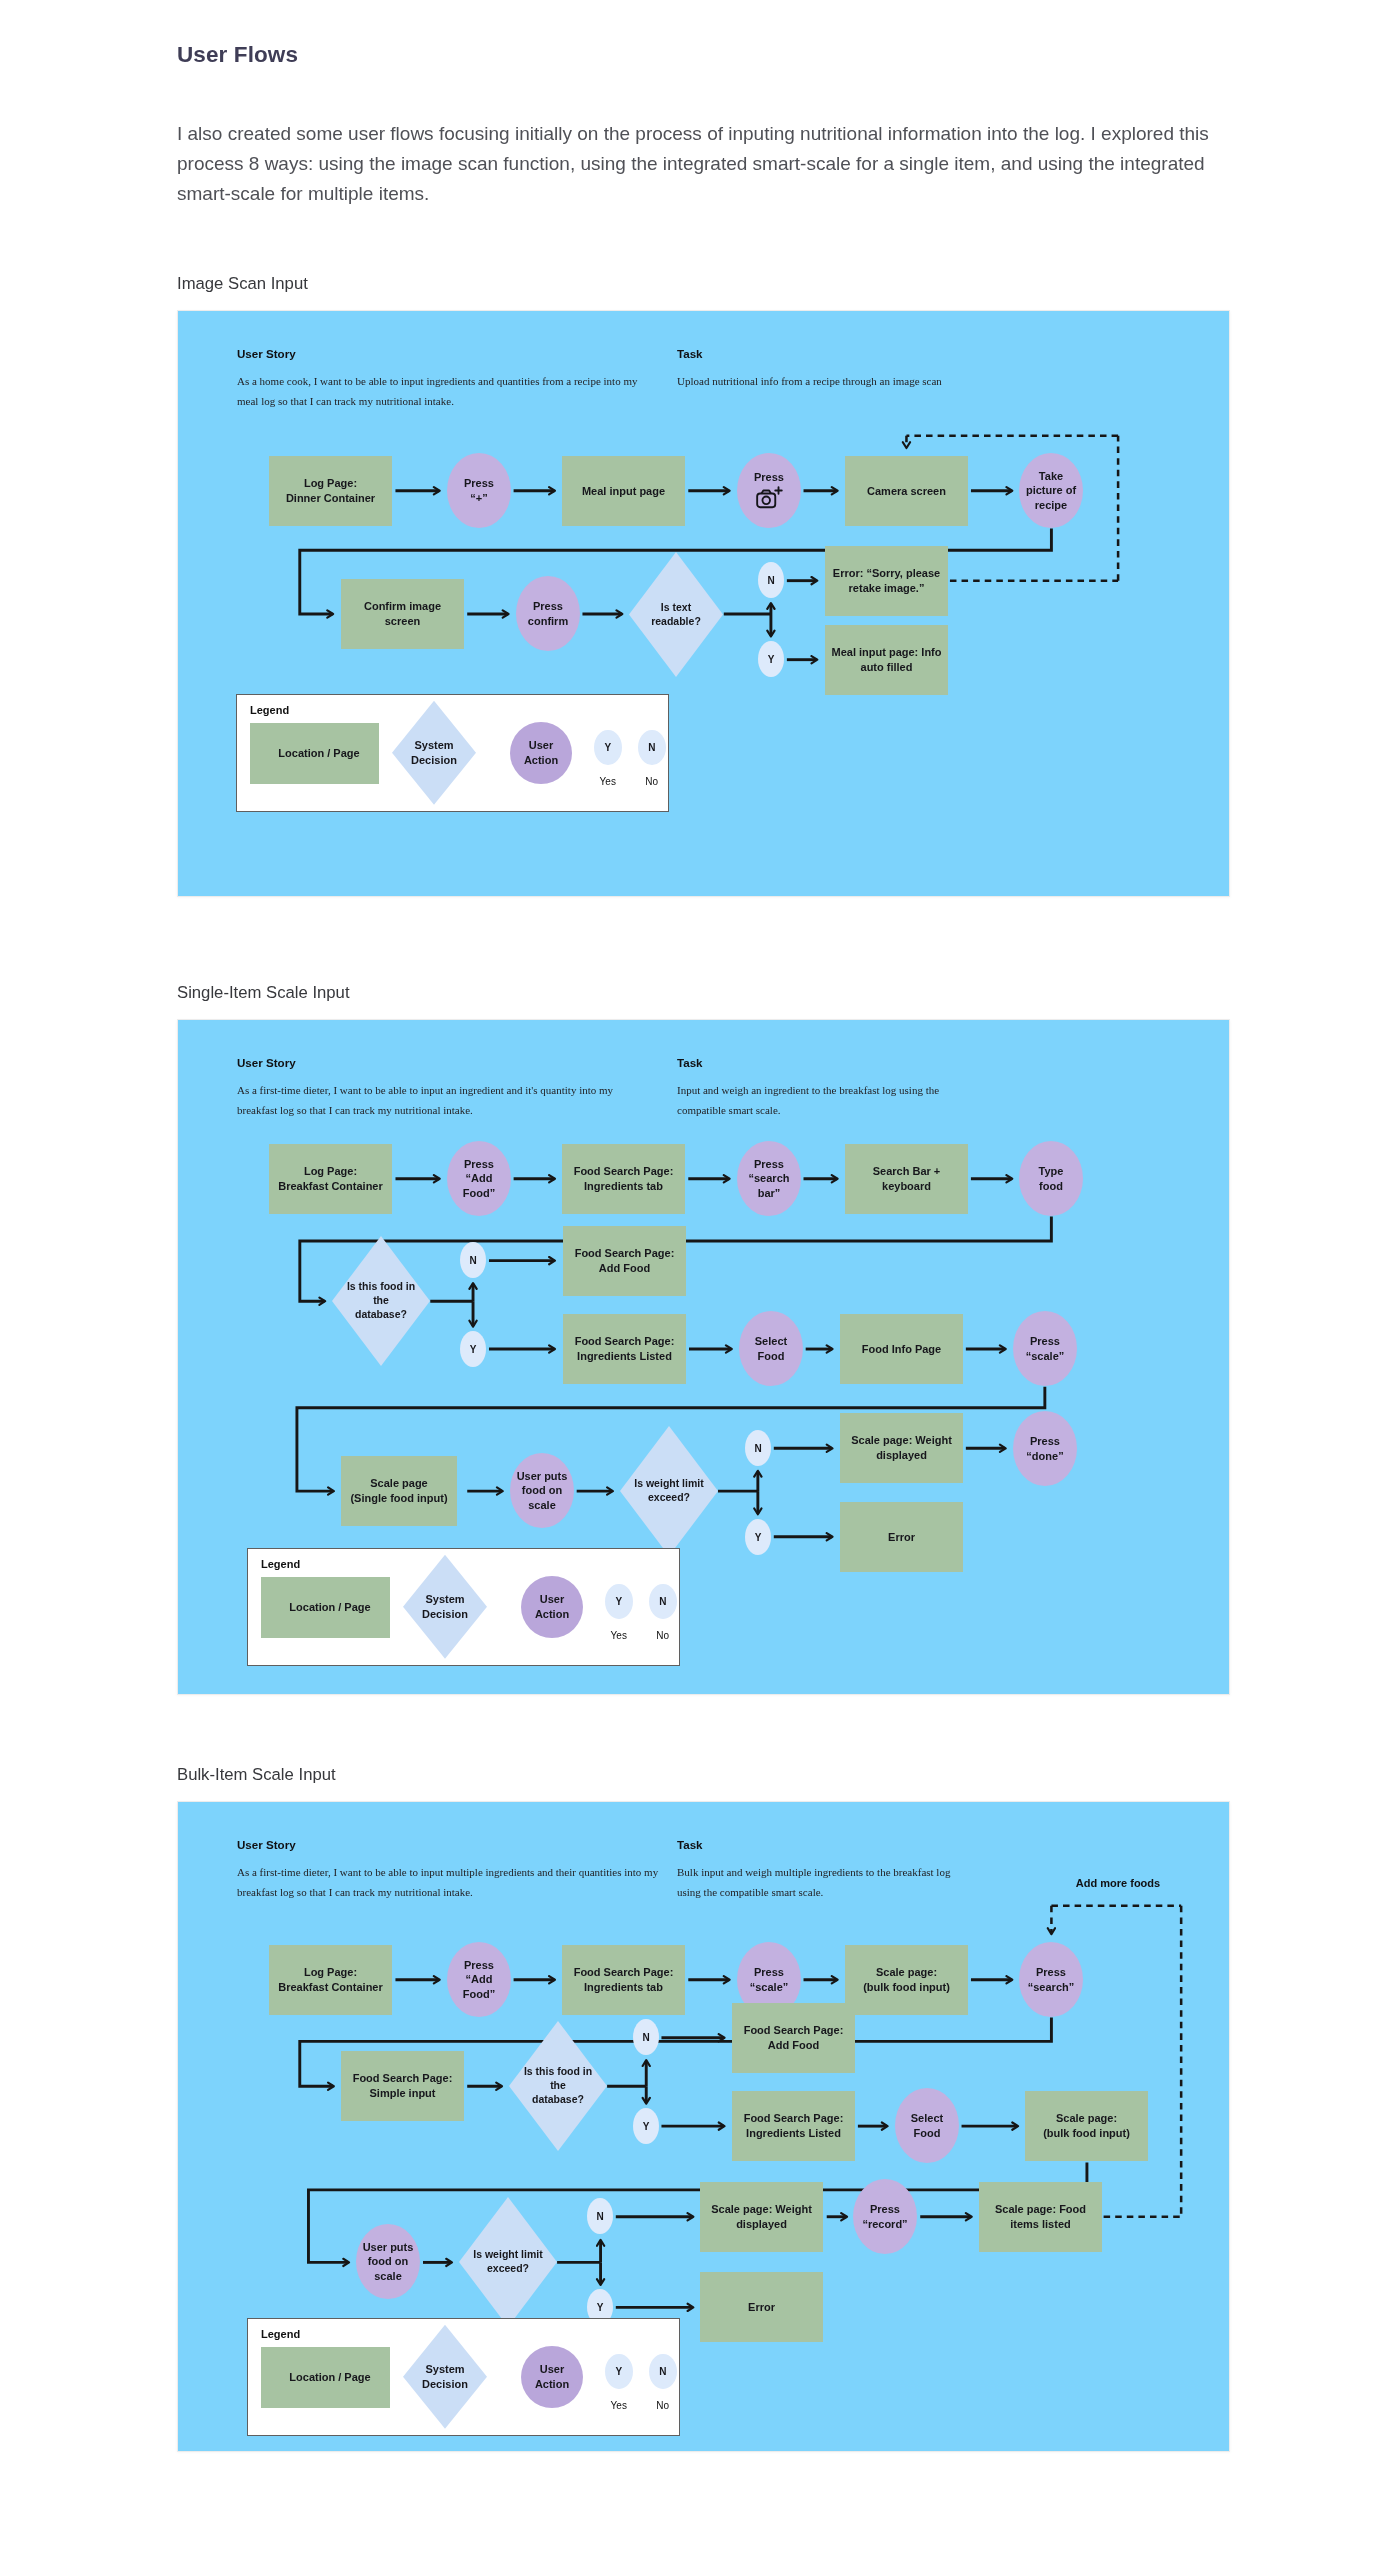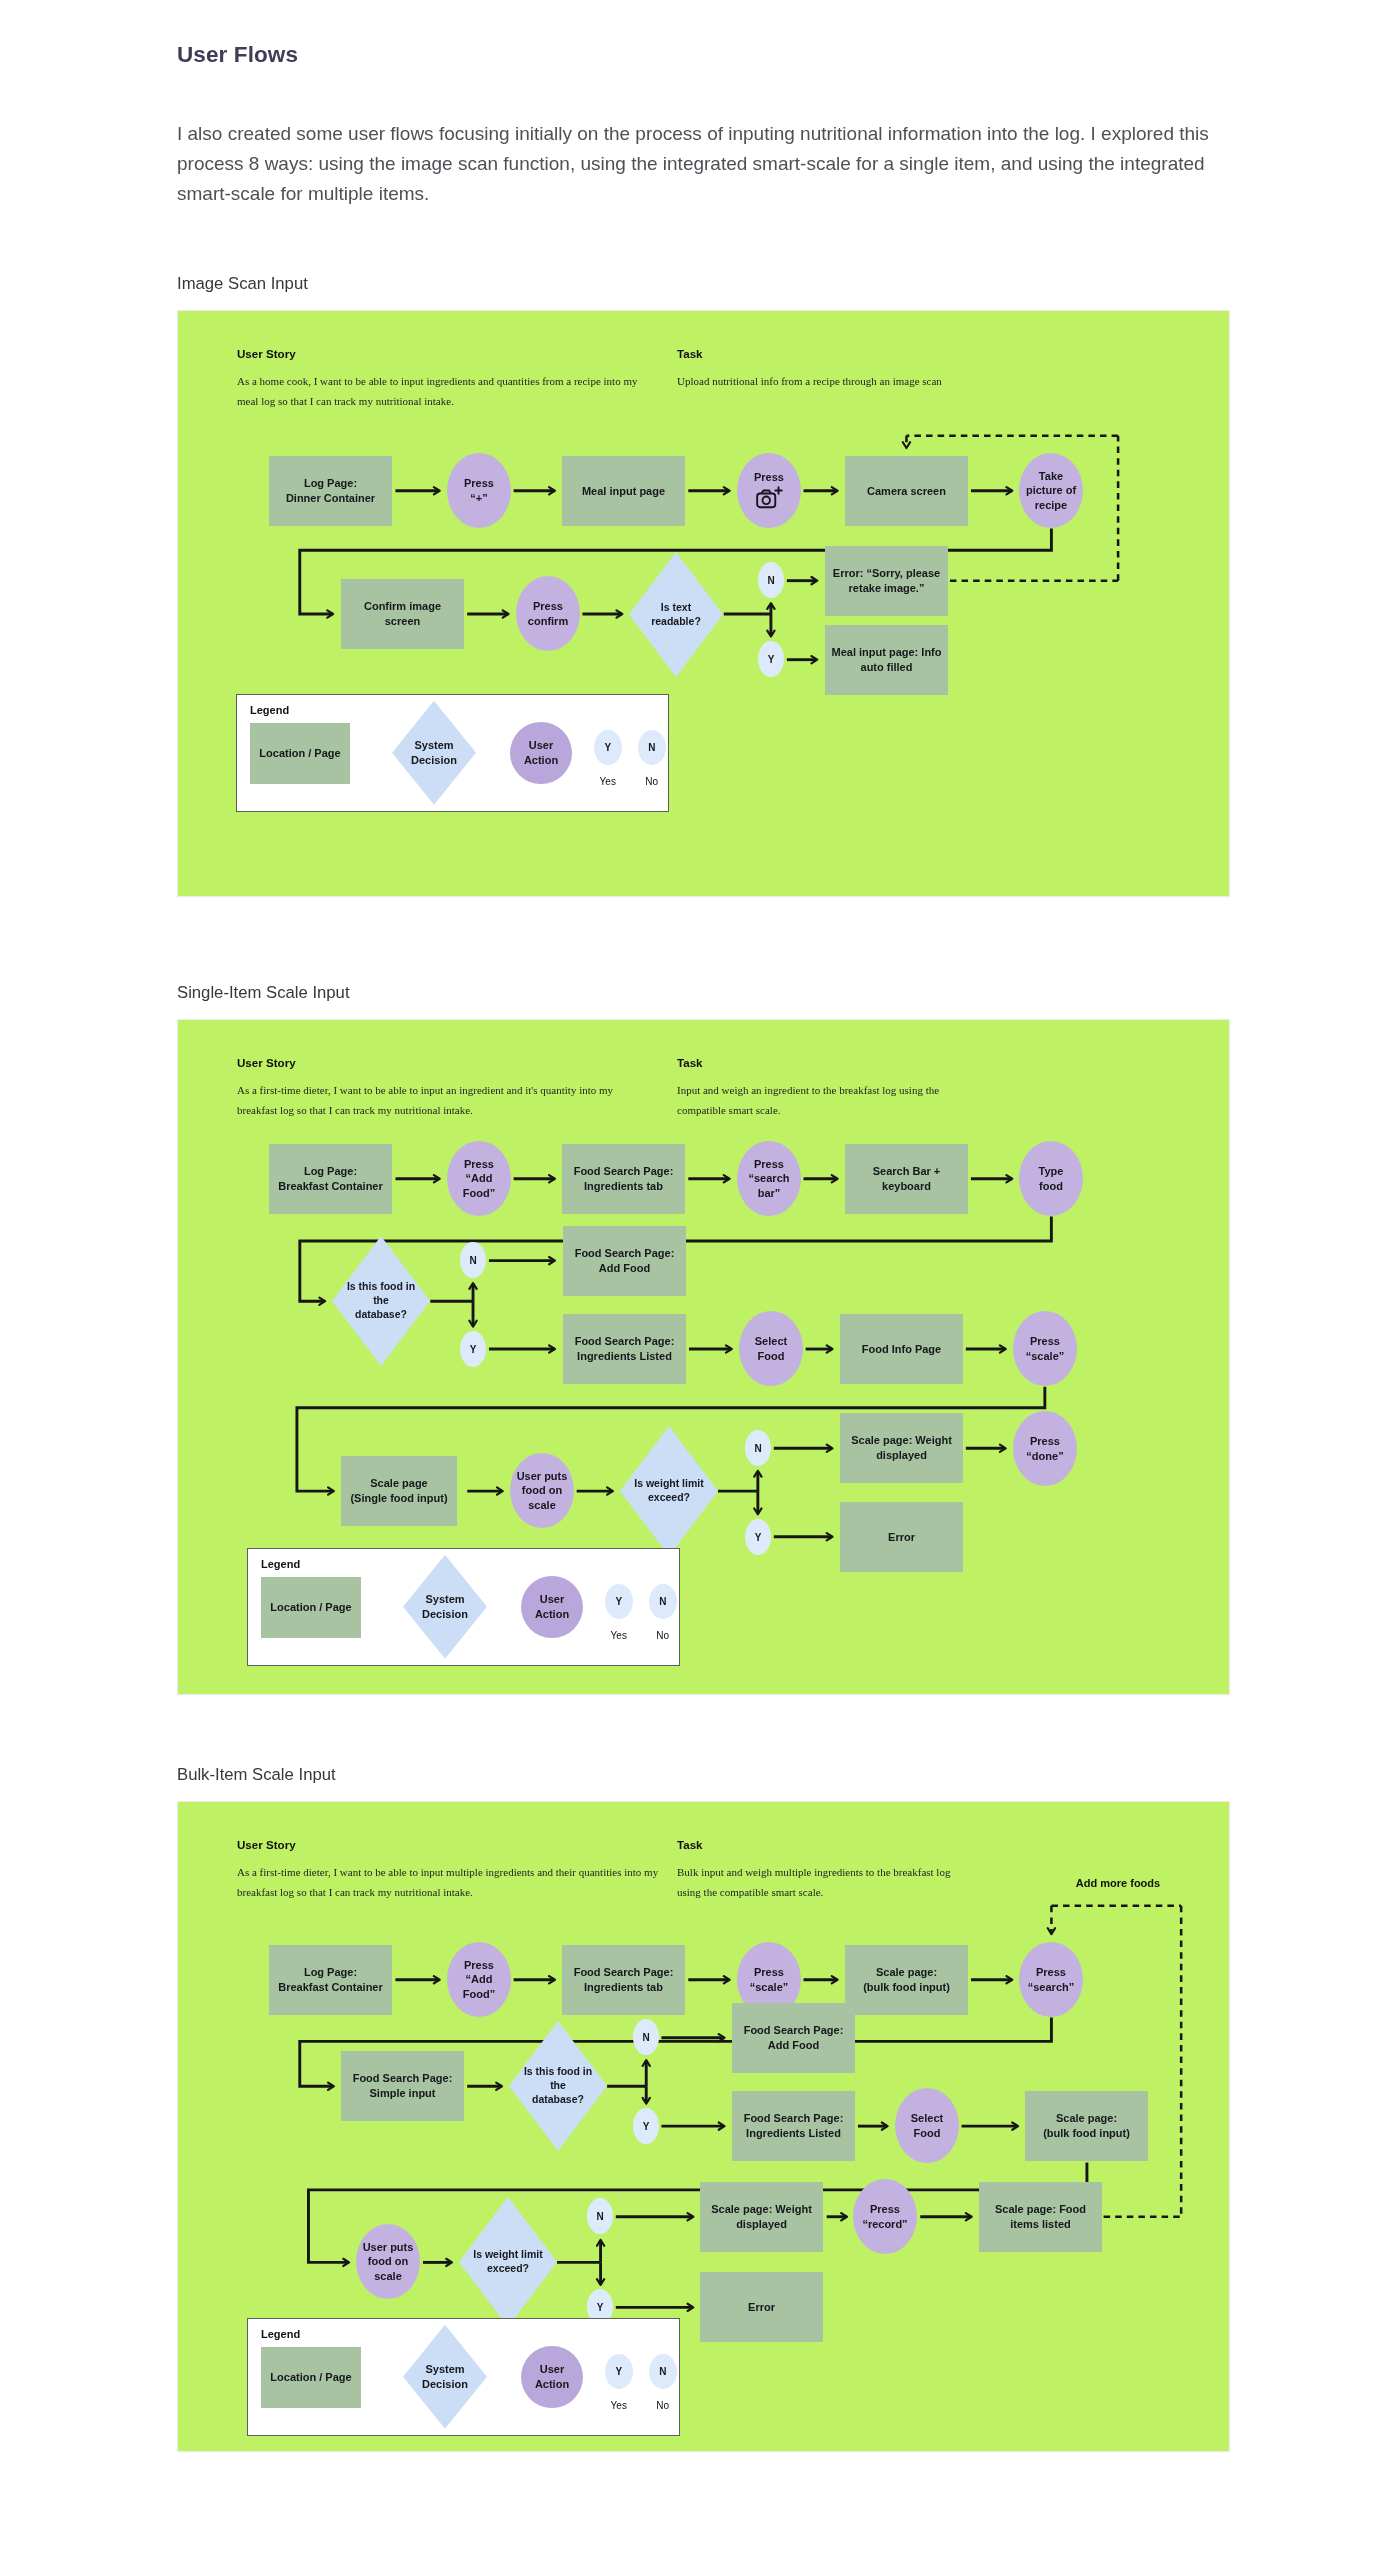--- a/index.html
+++ b/index.html
@@ -4,37 +4,37 @@
 <style>
   html,body{margin:0;padding:0;background:#ffffff;}
   body{width:1391px;min-height:2576px;font-family:"Liberation Sans",sans-serif;color:#17171c;}
   .content{margin-left:177px;width:1052px;}
   h1{margin:42px 0 0 0;font-size:22.5px;font-weight:700;color:#3f3d56;letter-spacing:0.1px;}
   .intro{margin:51px 0 0 0;width:1052px;font-size:19px;line-height:30px;color:#4f5056;}
   .flow-section h2{font-size:16.7px;font-weight:400;color:#37383c;margin:0 0 16px 0;}
   .sec1{margin-top:65px;}
   .sec2{margin-top:86px;}
   .sec3{margin-top:70px;}
-  .panel{position:relative;width:1051px;background:#bef264;border:0.7px solid #ececec;box-shadow:0 0.7px 2.9px rgba(0,0,0,.05);}
+  .panel{position:relative;width:1051px;background:#7dd3fc;border:0.7px solid #ececec;box-shadow:0 0.7px 2.9px rgba(0,0,0,.05);}
   .p1{height:585px;}
   .p2{height:674px;}
   .p3{height:649px;}
   .hdr-label{position:absolute;font-size:11.6px;font-weight:700;color:#101013;}
   .hdr-text{position:absolute;font-size:11px;line-height:19.6px;color:#232327;font-family:Liberation Serif, serif;}
   .node{position:absolute;display:flex;align-items:center;justify-content:center;text-align:center;box-sizing:border-box;}
   .green{background:#a7c3a2;}
   .ell{background:#c3b1e0;border-radius:50%;}
   .diamond{background:#cbdef6;clip-path:polygon(50% 0,100% 50%,50% 100%,0 50%);}
   .yn{position:absolute;background:#ddeafb;border-radius:50%;display:flex;align-items:center;justify-content:center;font-size:10px;font-weight:700;color:#17171c;}
   .nl{white-space:pre-line;font-weight:700;font-size:11px;line-height:1.32;color:#17171c;padding:0 4.3px;}
   .diamond .nl{font-size:10.5px;padding:0 10px;}
   .conn{position:absolute;left:0;top:0;pointer-events:none;}
   .legend{position:absolute;width:431px;height:116px;border:1.1px solid #5f5f5f;background:#fff;}
   .lg-title{position:absolute;left:13px;top:8.7px;font-size:11px;font-weight:700;color:#111;}
-  .lg-box{position:absolute;left:13px;top:27.5px;width:100px;height:61px;background:#a7c3a2;display:flex;align-items:center;justify-content:center;}
+  .lg-box{position:absolute;left:13px;top:27.5px;width:120px;height:61px;background:#a7c3a2;display:flex;align-items:center;justify-content:center;padding-left:9px;}
   .lg-diamond{position:absolute;left:155px;top:5.8px;width:84px;height:104px;background:#cbdef6;clip-path:polygon(50% 0,100% 50%,50% 100%,0 50%);display:flex;align-items:center;justify-content:center;text-align:center;}
   .lg-circle{position:absolute;left:273px;top:27px;width:62px;height:62px;background:#b9a6da;border-radius:50%;display:flex;align-items:center;justify-content:center;text-align:center;}
   .lg-y{left:357px;top:35px;width:27.5px;height:35px;}
   .lg-n{left:401px;top:35px;width:27.5px;height:35px;}
   .lg-word{position:absolute;top:81px;width:27.5px;text-align:center;font-size:10px;font-weight:400;color:#111;}
   .lw-yes{left:357px;}
   .lw-no{left:401px;}
   .loop-label{position:absolute;font-size:11px;font-weight:700;color:#101013;text-align:center;}
   .ell-inner{display:flex;flex-direction:column;align-items:center;gap:0.7px;}
 </style>

